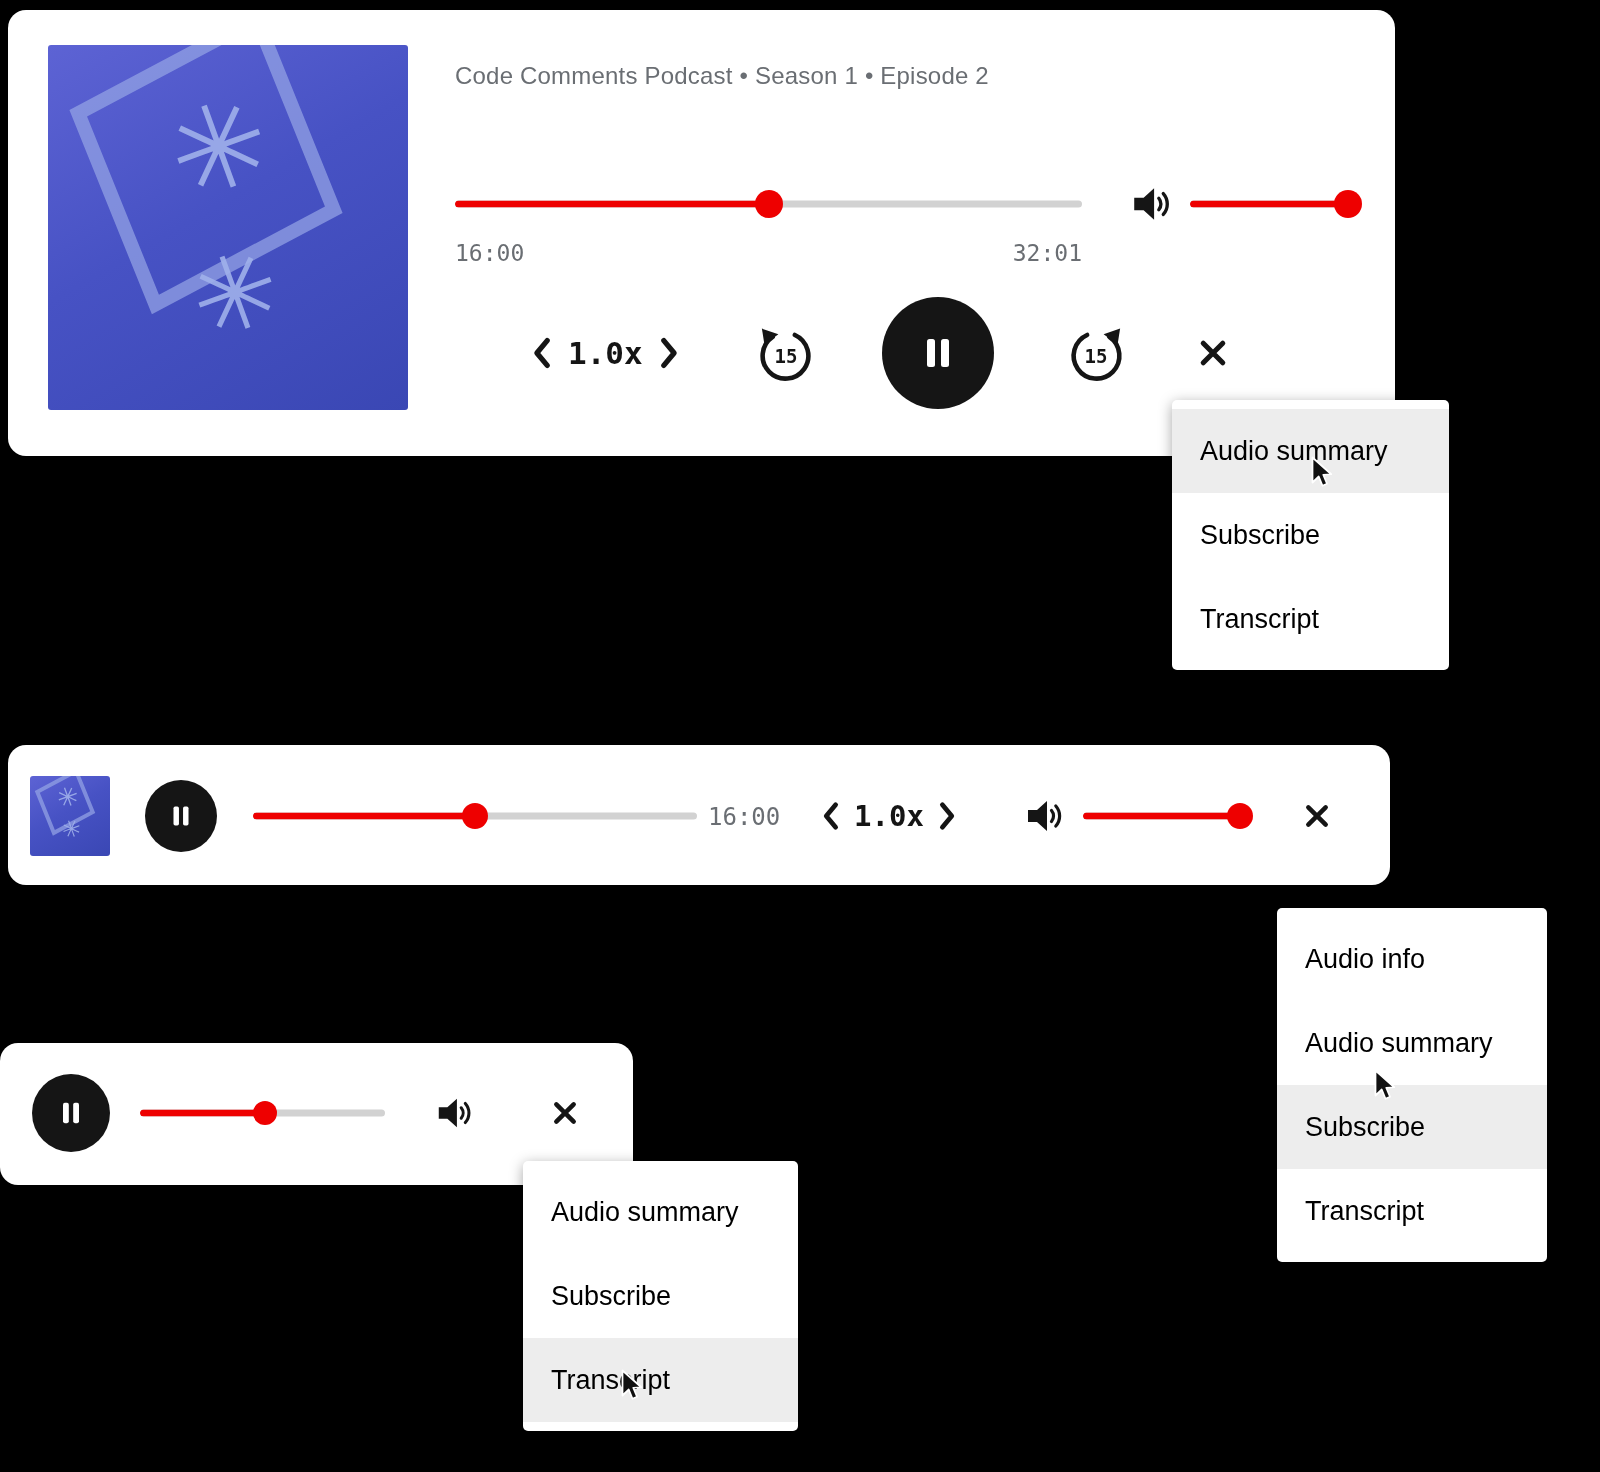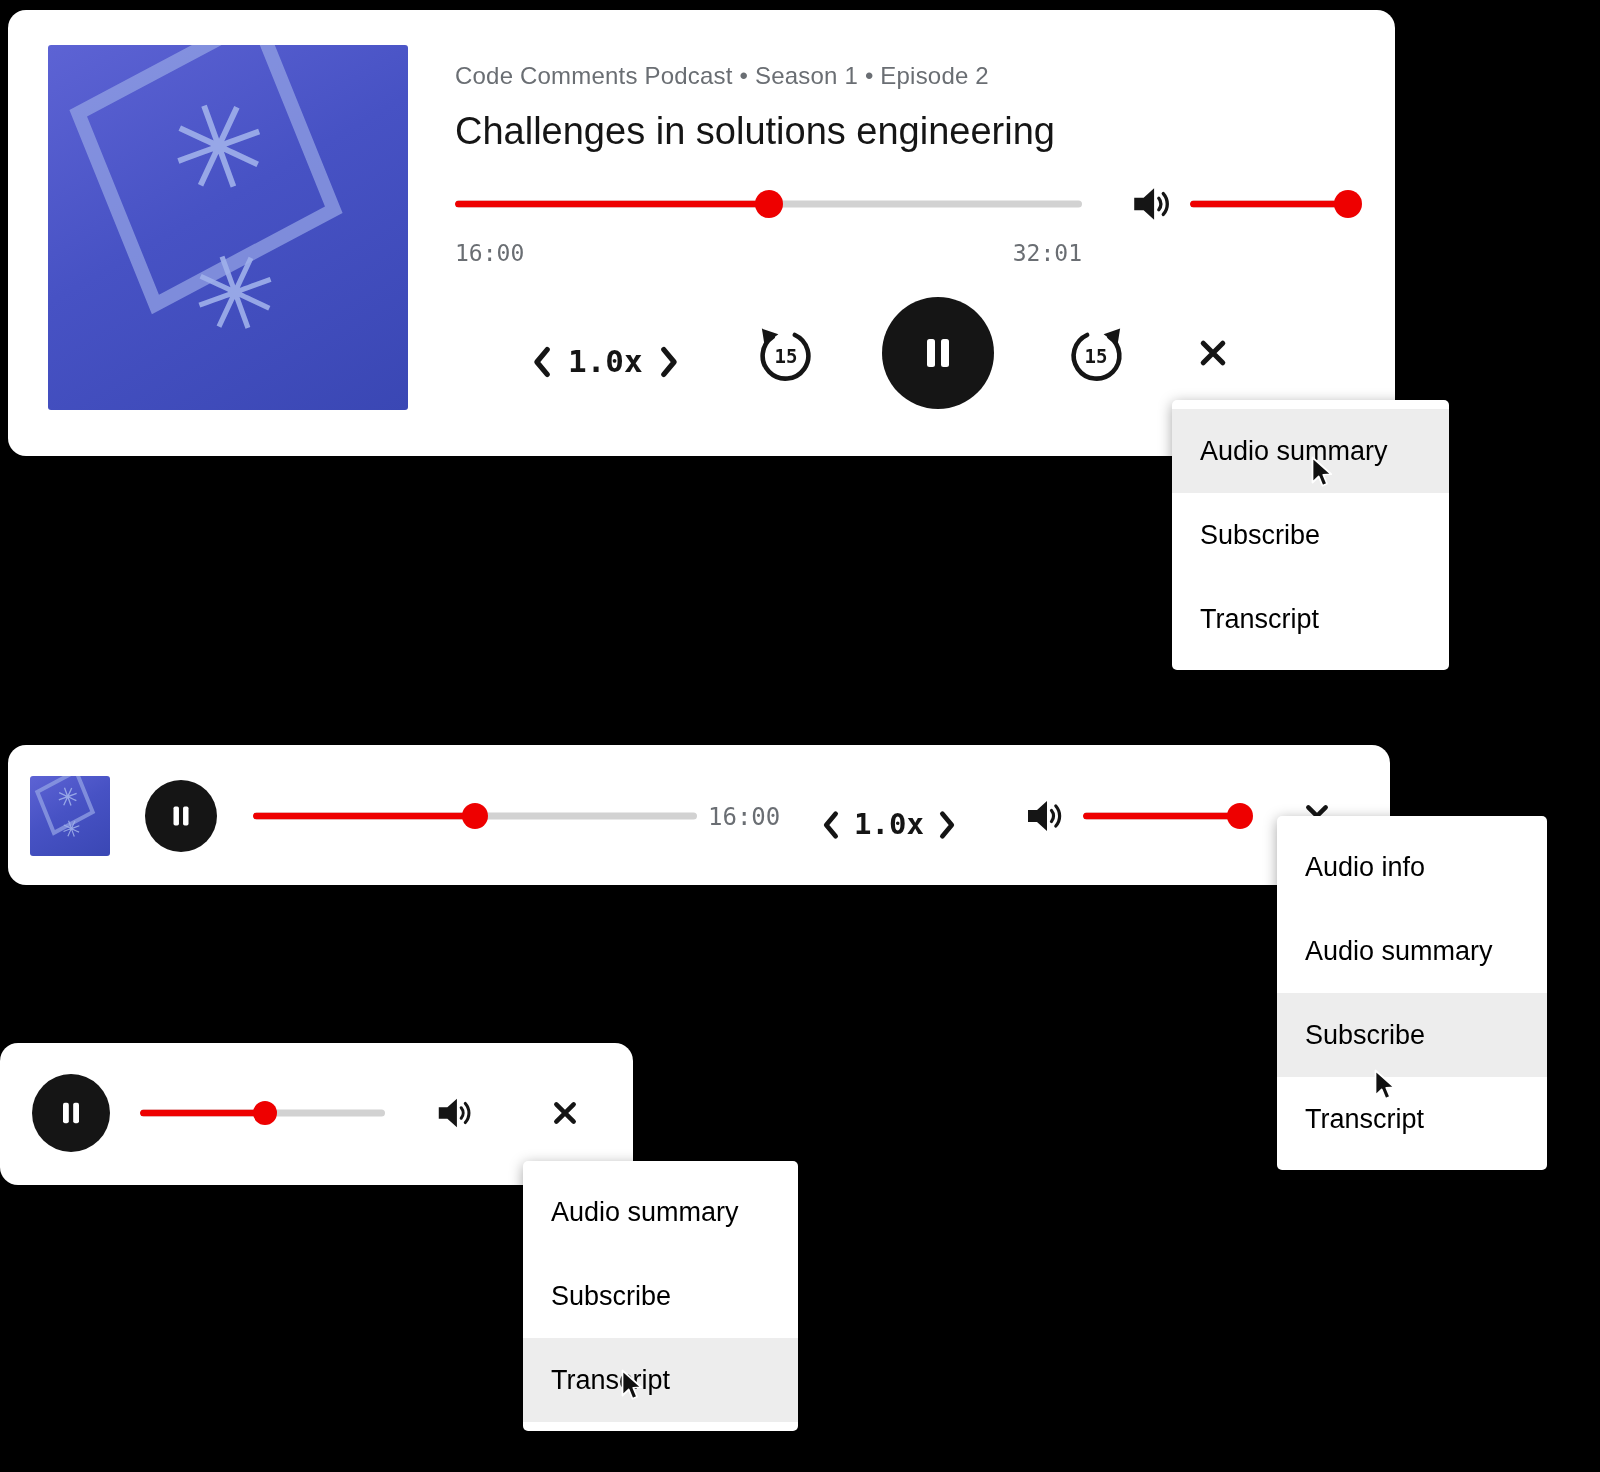--- a/index.html
+++ b/index.html
@@ -47,21 +47,21 @@
   .time-md { position:absolute; left:700px; top:58px; width:90px; font-size:24px; color:#6a6e73; }
 
   
   .btn { position:absolute; display:flex; align-items:center; justify-content:center;
          background:none; border:none; padding:0; cursor:pointer; color:#151515; }
   .pause-btn { background:#151515; border-radius:50%; }
   .pause-lg { left:874px; top:287px; width:112px; height:112px; }
   .pause-md { left:137px; top:35px;  width:72px;  height:72px; }
   .pause-xs { left:32px;  top:31px;  width:78px;  height:78px; }
 
-  .speed { position:absolute; display:flex; align-items:flex-end; }
+  .speed { position:absolute; display:flex; align-items:center; }
   .speed-lg { left:522px; top:317px; height:52px; gap:16px; }
   .speed-md { left:812px; top:46px;  height:50px; gap:14px; }
   .speed-label { font-weight:700; color:#151515; }
   .speed-lg .speed-label { font-size:31px; }
   .speed-md .speed-label { font-size:29px; }
 
   
   .menu { position:absolute; background:#fff; border-radius:5px; padding:9px 0;
           box-shadow:0 3px 14px rgba(0,0,0,.35); }
   .menu-item { display:flex; align-items:center; height:84px; padding:0 28px;
@@ -78,21 +78,20 @@
 
   <section class="player player-lg">
 
     <div class="art art-lg">
       <div class="art-frame"></div>
       <span class="art-ast a1">✳</span>
       <span class="art-ast a2">✳</span>
     </div>
 
     <div class="eyebrow">Code Comments Podcast • Season 1 • Episode 2</div>
-    <h1 class="title">Challenges in solutions engineering</h1>
 
     <div class="slider" style="left:447px; top:180px; width:627px;">
       <div class="track">
           <div class="fill" style="width: 50%;"></div>
         </div>
       <div class="thumb" style="left: 50%;"></div>
     </div>
 
     <button class="btn" style="left:1121px; top:171px; width:46px; height:46px;">
       <svg width="46" height="46" viewBox="0 0 44 44">
@@ -217,21 +216,21 @@
       <div class="thumb thumb-md" style="left: 100%;"></div>
     </div>
 
     <button class="btn" style="left:1289px; top:51px; width:40px; height:40px;">
       <svg width="32" height="32" viewBox="0 0 24 24">
         <path d="M5.5 5.5 L18.5 18.5 M18.5 5.5 L5.5 18.5" stroke="#151515" stroke-width="3.4" stroke-linecap="round"></path>
       </svg>
     </button>
   </section>
 
-  <div class="menu" style="left:1277px; top:816px; width:270px;">
+  <div class="menu" style="left:1277px; top:908px; width:270px;">
     <div class="menu-item">Audio info</div>
     <div class="menu-item">Audio summary</div>
     <div class="menu-item hovered">Subscribe</div>
     <div class="menu-item">Transcript</div>
   </div>
 
   <section class="player player-xs">
 
     <button class="btn pause-btn pause-xs">
       <svg width="32" height="32" viewBox="0 0 44 44">

